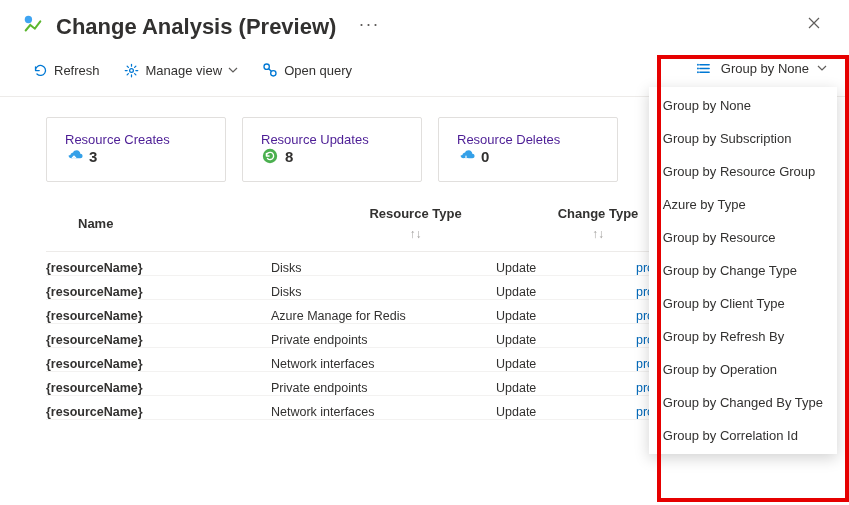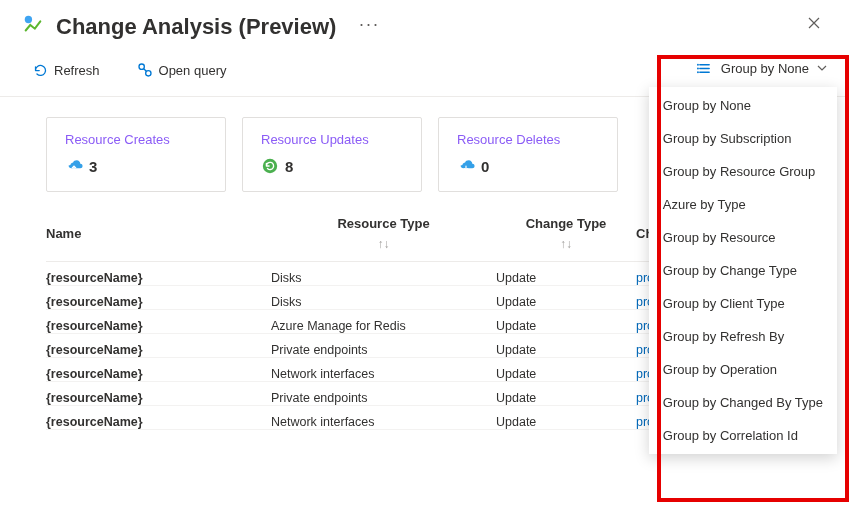--- a/index.html
+++ b/index.html
@@ -24,21 +24,21 @@
   }
   .title {
     font-size: 22px;
     font-weight: 600;
     color: #323130;
     flex: 0 0 auto;
   }
   .more { font-size: 18px; color:#605e5c; padding: 0 10px; cursor:pointer; letter-spacing:1px;}
   .close { margin-left: auto; font-size: 18px; color:#605e5c; cursor:pointer; padding:0 6px;}
   .toolbar {
-    display:flex; align-items:center; gap: 17px;
+    display:flex; align-items:center; gap: 4px;
     padding: 18px 22px 14px 22px;
     border-bottom: 1px solid #edebe9;
   }
   .tb-btn {
     display:flex; align-items:center; gap:6px;
     padding: 4px 10px;
     font-size: 13px;
     color: #323130;
     cursor:pointer;
     border-radius:2px;
@@ -48,35 +48,35 @@
   .cards {
     display:flex; gap:16px;
     padding: 20px 46px 14px 46px;
   }
   .card {
     border:1px solid #e1dfdd;
     border-radius:2px;
     padding: 14px 18px 16px 18px;
     width: 180px;
   }
-  .card-title { font-size:13px; color:#8b5cf6; margin-bottom:10px;}
+  .card-title { font-size:13px; color:#4c1d95; }
   .card-val { display:flex; align-items:center; gap:6px; font-size:15px; font-weight:600;}
   .card-val .dot { width:18px; height:18px; display:flex; align-items:center; justify-content:center;}
   .table {
     padding: 0 46px 0 18px;
   }
   .thead {
     display:flex;
     border-bottom:1px solid #edebe9;
     padding: 10px 0 10px 0;
     margin-left:28px;
   }
   .th { font-size:13px; font-weight:600; display:flex; align-items:center; gap:6px;}
   .th .sort { color:#a19f9d; font-size:12px;}
-  .col-name { width: 225px;}
+  .col-name { width: 225px; margin-left: 32px;}
   .col-type { width: 225px; flex-direction: column;}
   .col-chg  { width: 140px; flex-direction: column;}
   .col-chgs { flex:1;}
   .trow {
     display:flex;
     border-bottom:1px solid #f3f2f1;
     padding: 9px 0 0 0;
     margin-left:28px;
     font-size:12.5px;
   }
@@ -146,20 +146,34 @@
   <div class="tb-btn">
     <span class="ic">
       <svg width="15" height="15" viewBox="0 0 24 24" fill="none">
           <path d="M4 12a8 8 0 1 1 2.3 5.6M4 12V6M4 12h6" stroke="#0078d4" stroke-width="2" stroke-linecap="round"></path>
         </svg>
     </span>
     <span>Refresh</span>
   </div>
   <div class="tb-btn">
     <span class="ic">
+      <svg width="15" height="15" viewBox="0 0 24 24" fill="none">
+          <circle cx="12" cy="12" r="3" stroke="#0078d4" stroke-width="2"></circle>
+          <path d="M12 2v3M12 19v3M2 12h3M19 12h3M5 5l2 2M17 17l2 2M19 5l-2 2M5 19l2-2" stroke="#0078d4" stroke-width="2" stroke-linecap="round"></path>
+        </svg>
+    </span>
+    <span>Manage view</span>
+    <span class="chev">
+      <svg width="10" height="10" viewBox="0 0 10 10">
+          <path d="M1 3 L5 7 L9 3" stroke="#605e5c" stroke-width="1.2" fill="none"></path>
+        </svg>
+    </span>
+  </div>
+  <div class="tb-btn">
+    <span class="ic">
       <svg width="16" height="16" viewBox="0 0 24 24" fill="none">
           <circle cx="7" cy="7" r="4" stroke="#0078d4" stroke-width="2"></circle>
           <circle cx="17" cy="17" r="4" stroke="#0078d4" stroke-width="2"></circle>
           <path d="M10 10 L14 14" stroke="#0078d4" stroke-width="2"></path>
         </svg>
     </span>
     <span>Open query</span>
   </div>
 </div>
 

